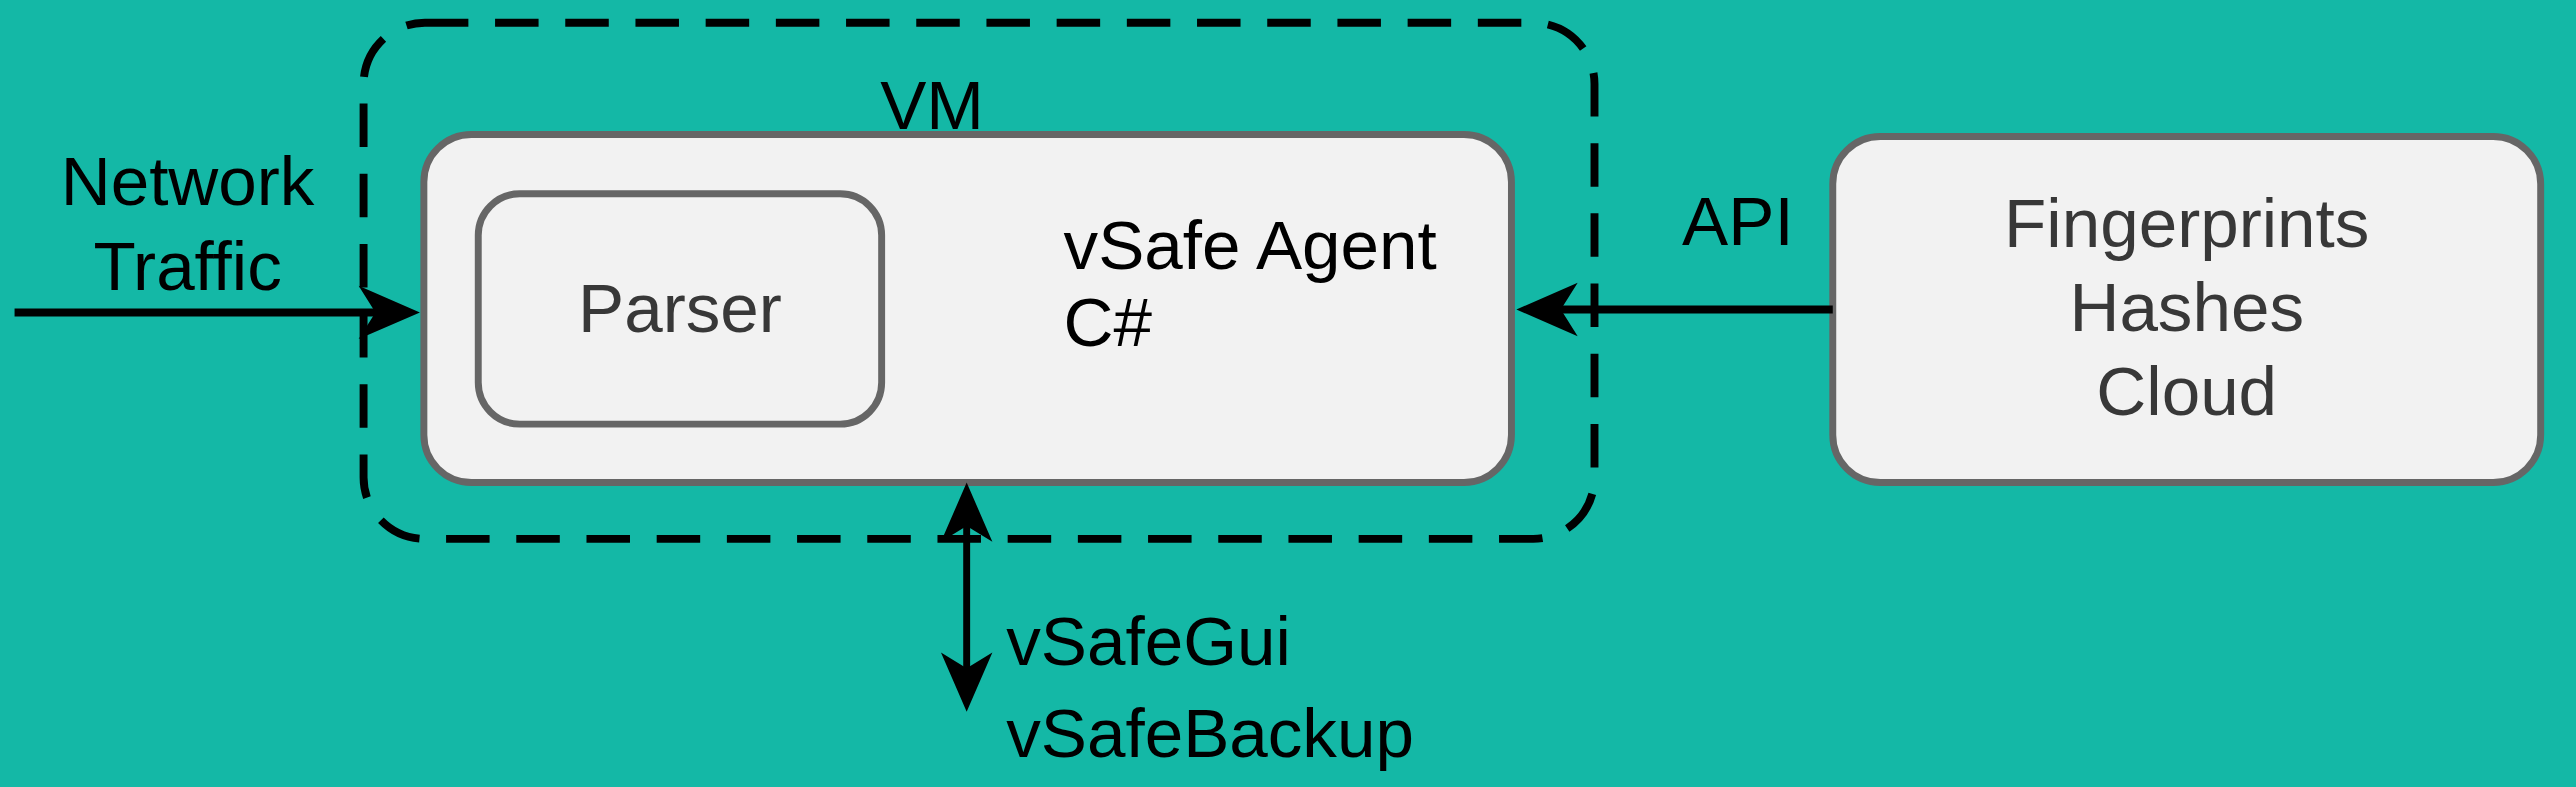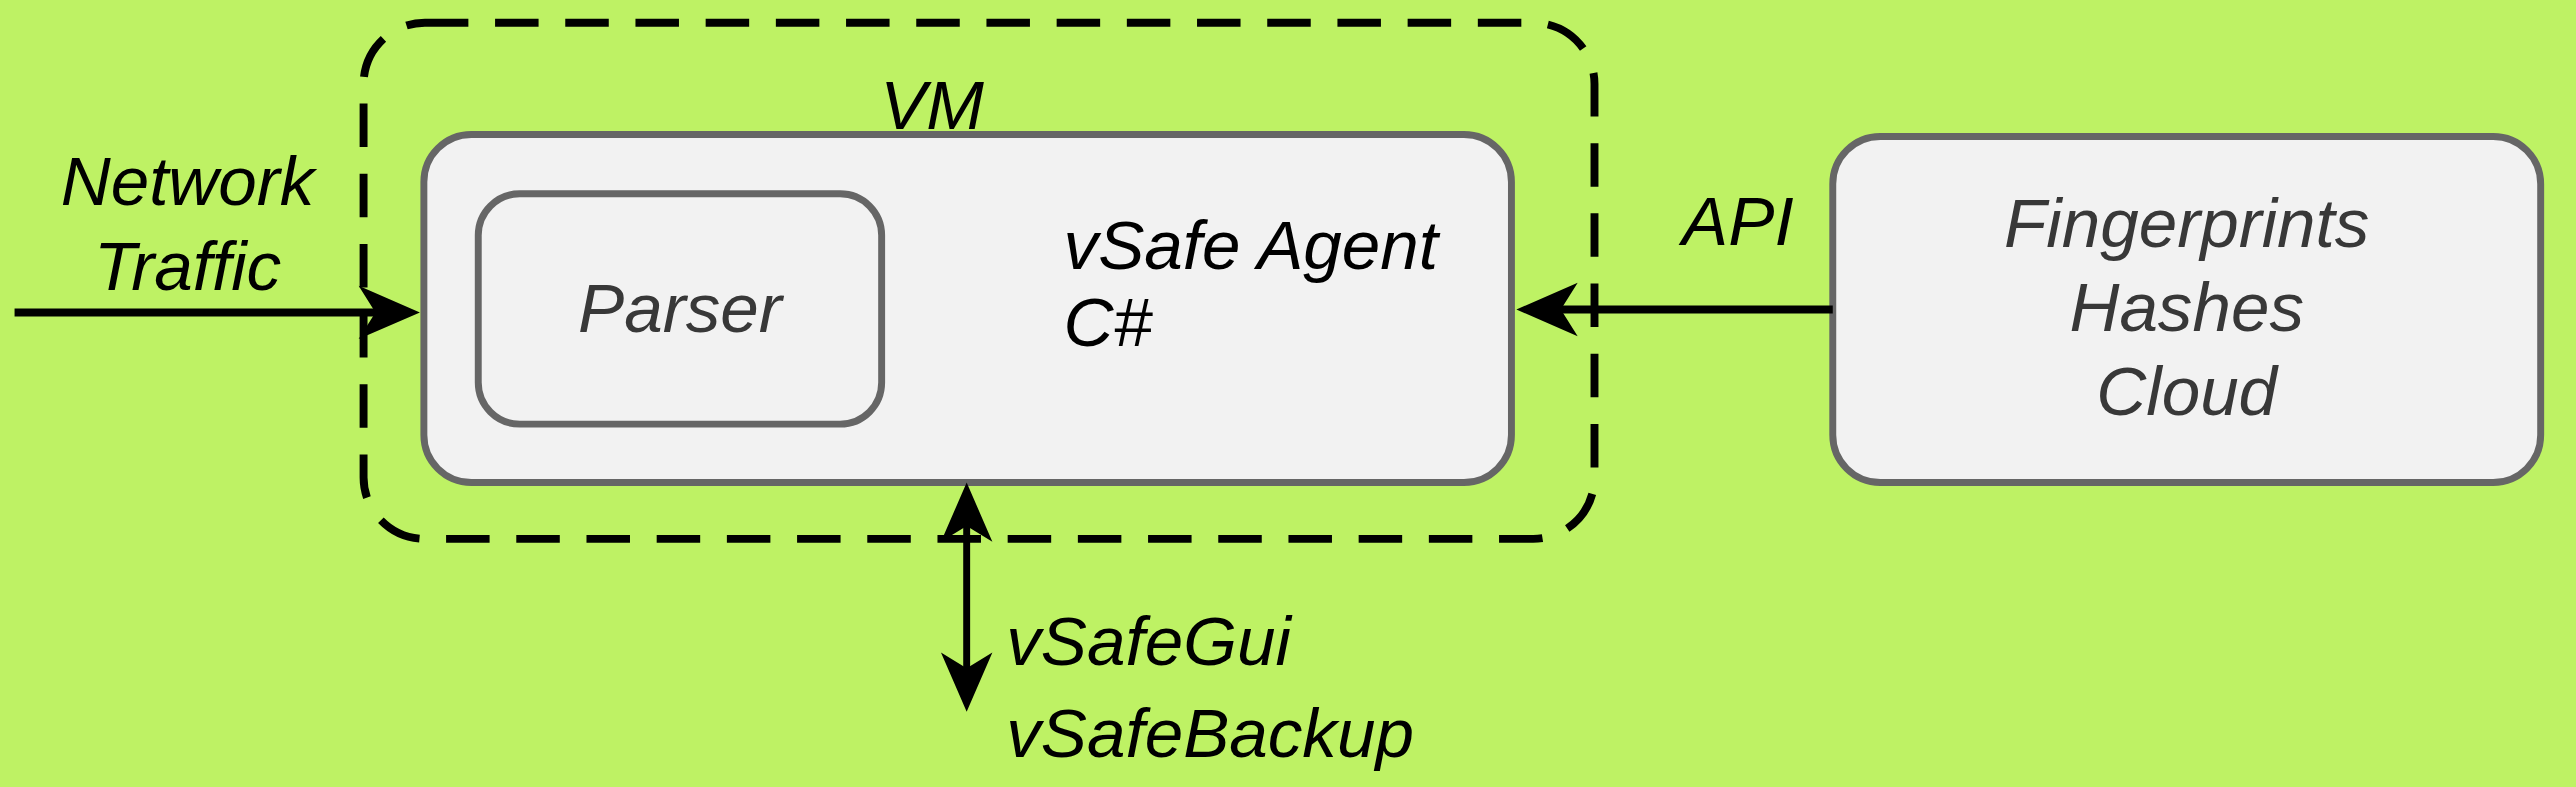--- a/index.html
+++ b/index.html
@@ -4,23 +4,22 @@
 <style>
   html, body {
     margin: 0;
     padding: 0;
     background: #ffffff;
   }
   .canvas {
     position: relative;
     width: 2576px;
     height: 787px;
-    background: #bef264;
+    background: #14b8a6;
     overflow: hidden;
-    font-style: italic;
   }
   svg {
     display: block;
   }
   text {
     font-family: "Liberation Sans", sans-serif;
     font-size: 70px;
     font-weight: 400;
   }
 </style>

